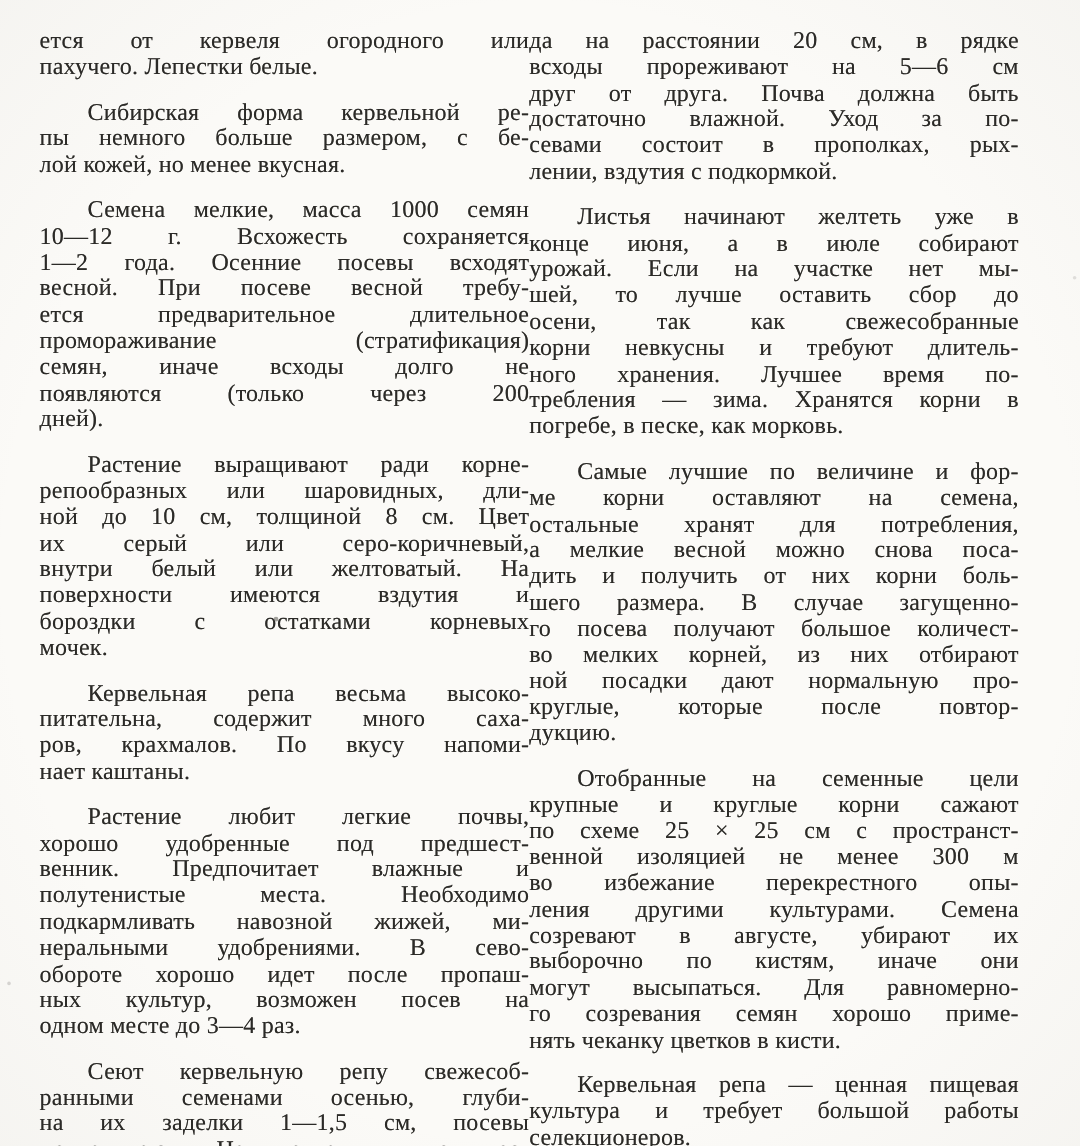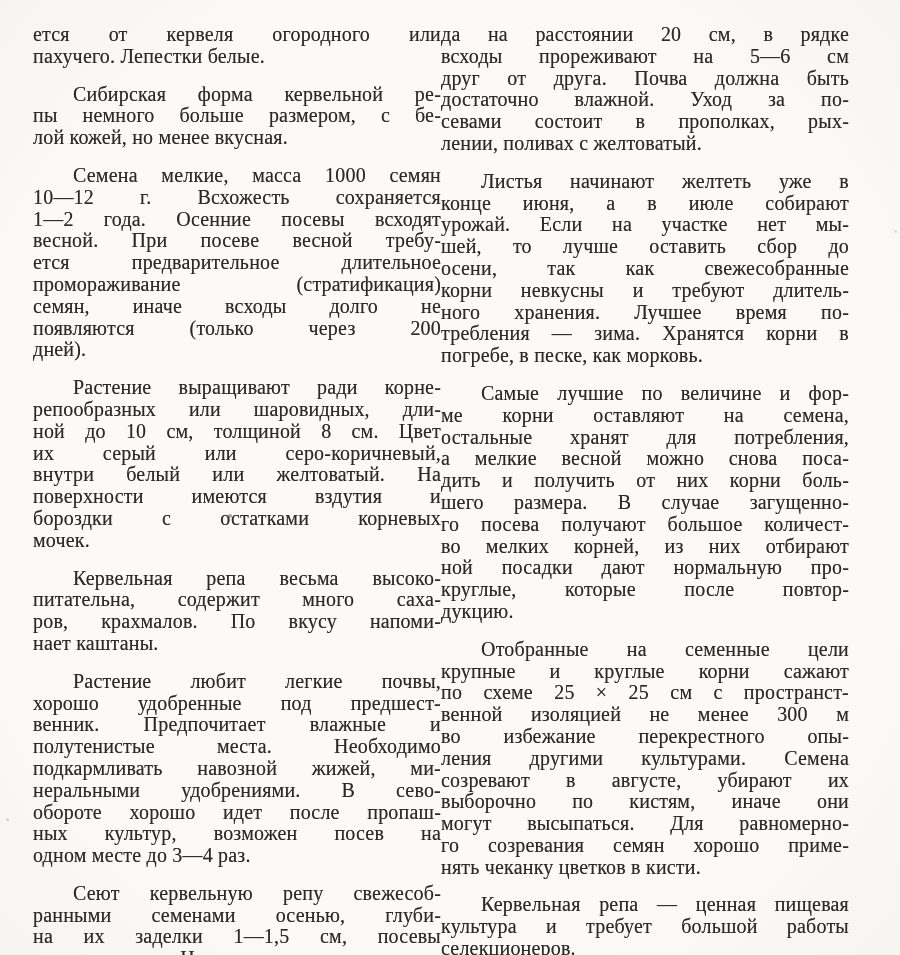--- a/index.html
+++ b/index.html
@@ -124,21 +124,21 @@
           <div class="line">водить строчной посев, ряд от ря-</div>
         </div>
       </div>
     <div class="column">
     <div class="paragraph">
           <div class="line">да на расстоянии 20 см, в рядке</div>
           <div class="line">всходы прореживают на 5—6 см</div>
           <div class="line">друг от друга. Почва должна быть</div>
           <div class="line">достаточно влажной. Уход за по-</div>
           <div class="line">севами состоит в прополках, рых-</div>
-          <div class="line last">лении, поливах с желтоватый.</div>
+          <div class="line last">лении, вздутия с подкормкой.</div>
         </div>
         <div class="paragraph">
           <div class="line indent">Листья начинают желтеть уже в</div>
           <div class="line">конце июня, а в июле собирают</div>
           <div class="line">урожай. Если на участке нет мы-</div>
           <div class="line">шей, то лучше оставить сбор до</div>
           <div class="line">осени, так как свежесобранные</div>
           <div class="line">корни невкусны и требуют длитель-</div>
           <div class="line">ного хранения. Лучшее время по-</div>
           <div class="line">требления — зима. Хранятся корни в</div>

